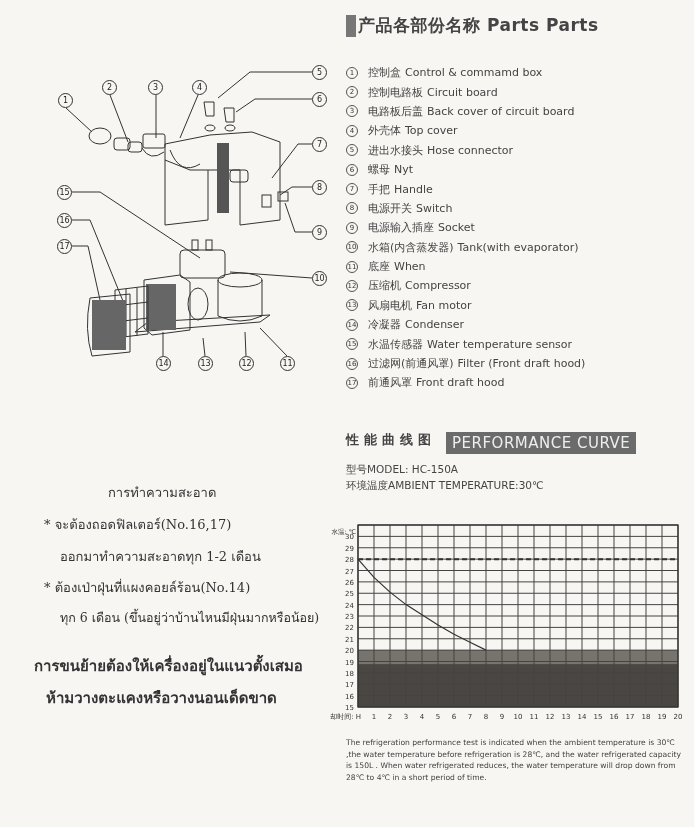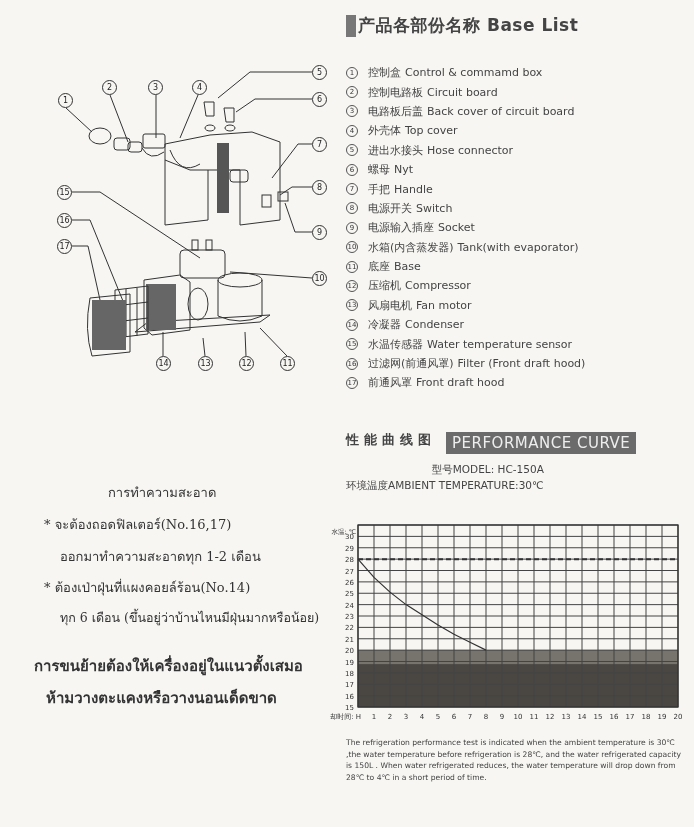--- a/index.html
+++ b/index.html
@@ -16,21 +16,21 @@
   #parts-title .block { display: inline-block; width: 10px; height: 22px; background: #777; vertical-align: middle; margin-right: 2px; }
   #parts-list { position: absolute; left: 346px; top: 63px; list-style: none; }
   #parts-list li { height: 19.4px; font-size: 11px; color: #444; white-space: nowrap; display: flex; align-items: center; }
   #parts-list .num { display: inline-block; width: 12px; height: 12px; border: 1px solid #555; border-radius: 50%;
                      font-size: 7px; line-height: 10px; text-align: center; margin-right: 10px; color: #333; }
   #parts-list .cn { margin-right: 4px; color: #444; }
 
   
   #perf-title { position: absolute; left: 346px; top: 431px; font-size: 13px; font-weight: bold; letter-spacing: 5px; color: #444; }
   #perf-badge { position: absolute; left: 446px; top: 432px; background: #6b6b6b; color: #eee; font-size: 15px; padding: 2px 6px; letter-spacing: 0.5px; }
-  #spec { position: absolute; left: 346px; top: 461px; font-size: 10.5px; line-height: 16px; color: #444; text-align: right; }
+  #spec { position: absolute; left: 346px; top: 461px; font-size: 10.5px; line-height: 16px; color: #444; }
   #spec .ul { text-decoration: underline; }
 
   
   #chart { position: absolute; left: 330px; top: 520px; width: 364px; height: 205px; }
   #chart-note { position: absolute; left: 346px; top: 737px; width: 340px; font-size: 7.6px; line-height: 11.5px; color: #444; }
 
   
   #thai { position: absolute; left: 0; top: 480px; width: 345px; font-family: "DejaVu Serif", serif; color: #333; }
   #thai .line { position: absolute; white-space: nowrap; font-size: 13px; }
   #thai .bold { font-weight: bold; font-family: "DejaVu Sans", sans-serif; font-size: 15px; }
@@ -117,21 +117,21 @@
       <div class="callout" style="left: 158px; top: 296px;">13</div>
       <div class="callout" style="left: 116px; top: 296px;">14</div>
       <div class="callout" style="left: 17px; top: 125px;">15</div>
       <div class="callout" style="left: 17px; top: 153px;">16</div>
       <div class="callout" style="left: 17px; top: 179px;">17</div>
     </div>
 </div>
 
 <div id="parts-title">
   <span class="block"></span><span>产品各部份名称</span>
-  <span>Base  List</span>
+  <span>Parts  Parts</span>
 </div>
 <ul id="parts-list">
     <li>
       <span class="num">1</span>
       <span class="cn">控制盒</span>
       <span class="en">Control &amp; commamd box</span>
     </li>
     <li>
       <span class="num">2</span>
       <span class="cn">控制电路板</span>
@@ -173,21 +173,21 @@
       <span class="en">Socket</span>
     </li>
     <li>
       <span class="num">10</span>
       <span class="cn">水箱(内含蒸发器)</span>
       <span class="en">Tank(with evaporator)</span>
     </li>
     <li>
       <span class="num">11</span>
       <span class="cn">底座</span>
-      <span class="en">Base</span>
+      <span class="en">When</span>
     </li>
     <li>
       <span class="num">12</span>
       <span class="cn">压缩机</span>
       <span class="en">Compressor</span>
     </li>
     <li>
       <span class="num">13</span>
       <span class="cn">风扇电机</span>
       <span class="en">Fan motor</span>

